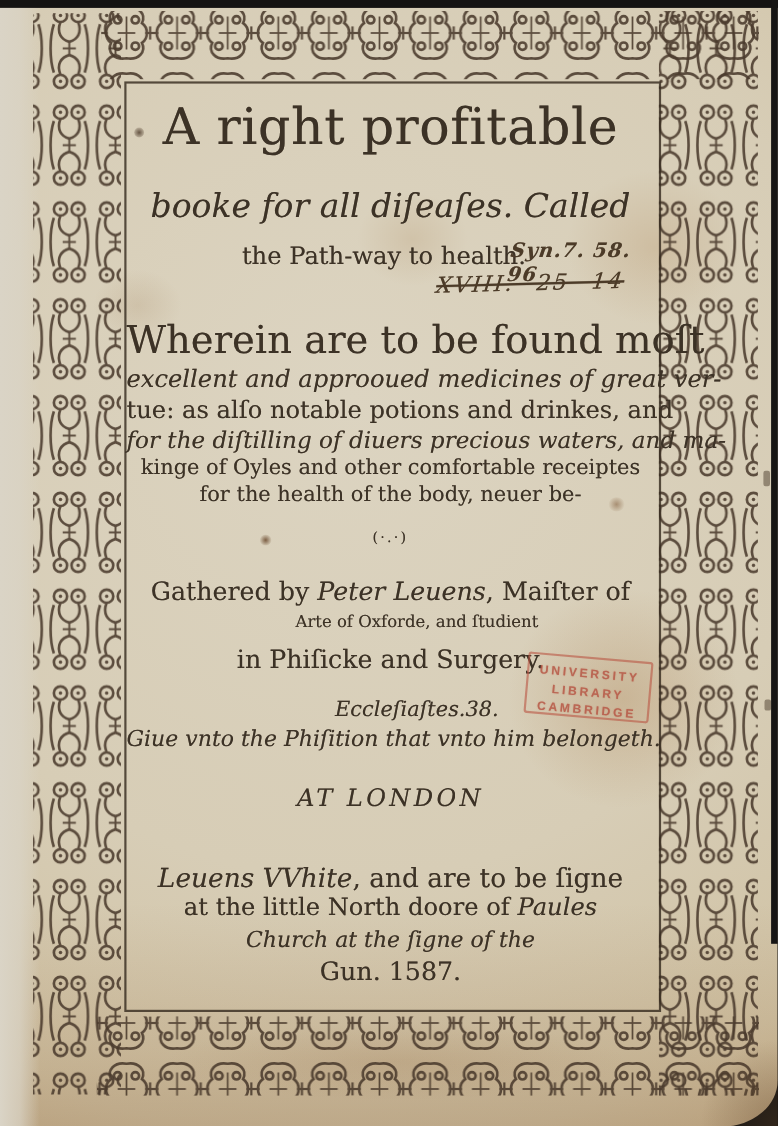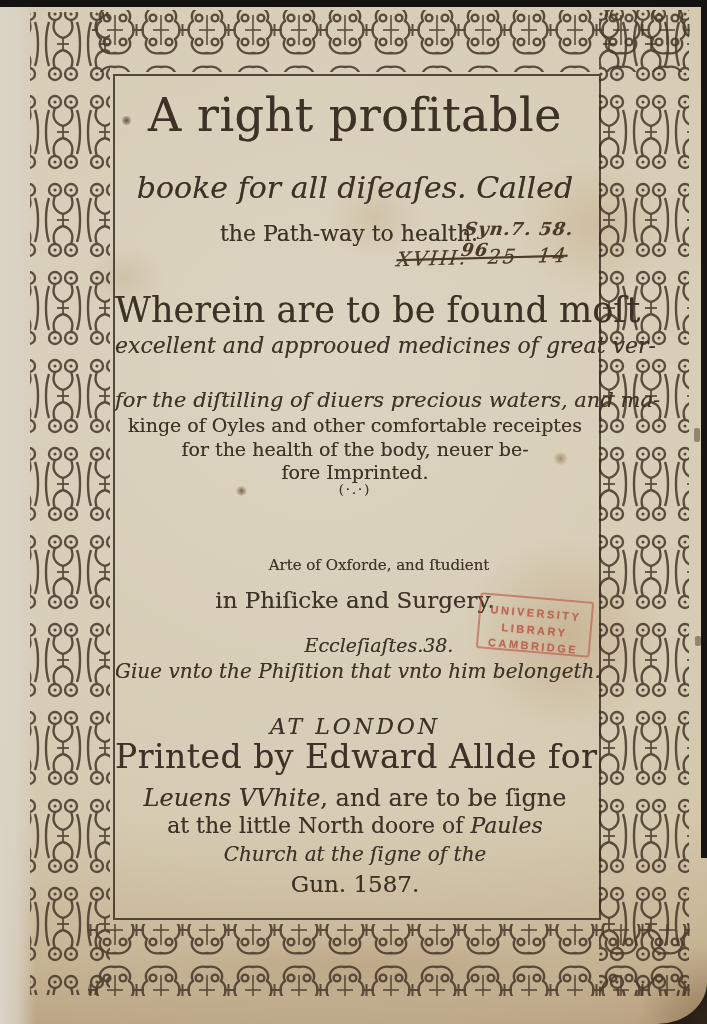--- a/index.html
+++ b/index.html
@@ -139,34 +139,34 @@
   <div class="content">
     <div class="line l-t1">A right profitable</div>
     <div class="line l-t2">booke for all diſeaſes. Called</div>
     <div class="line l-t3">the Path-way to health.</div>
 
     <div class="hw hw-shelf">Syn.7. 58. 96</div>
     <div class="hw hw-cross">XVIII. 25 14</div>
 
     <div class="line l-s1">Wherein are to be found moſt</div>
     <div class="line l-s2">excellent and approoued medicines of great ver-</div>
+    <div class="line l-s3">tue: as alſo notable potions and drinkes, and</div>
     <div class="line l-s4">for the diſtilling of diuers precious waters, and ma-</div>
     <div class="line l-s5">kinge of Oyles and other comfortable receiptes</div>
     <div class="line l-s6">for the health of the body, neuer be-</div>
-    <div class="line l-s7">fore Imprinted.</div>
     <div class="line l-orn">(·.·)</div>
 
+    <div class="line l-a1"><span>Gathered by </span><span class="it">Peter Leuens</span><span>, Maiſter of</span></div>
     <div class="line l-a2">Arte of Oxforde, and ſtudient</div>
     <div class="line l-a3">in Phiſicke and Surgery.</div>
 
     <div class="line l-e1">Eccleſiaſtes.38.</div>
     <div class="line l-e2">Giue vnto the Phiſition that vnto him belongeth.</div>
 
     <div class="line l-i1">AT LONDON</div>
-    <div class="line l-i2">Printed by Edward Allde for</div>
     <div class="line l-i3"><span class="it">Leuens VVhite</span><span>, and are to be ſigne</span></div>
     <div class="line l-i4"><span>at the little North doore of </span><span class="it">Paules</span></div>
     <div class="line l-i5">Church at the ſigne of the</div>
     <div class="line l-i6">Gun. 1587.</div>
   </div>
 
   <div class="stamp">
     <div>UNIVERSITY</div>
     <div>LIBRARY</div>
     <div>CAMBRIDGE</div>

